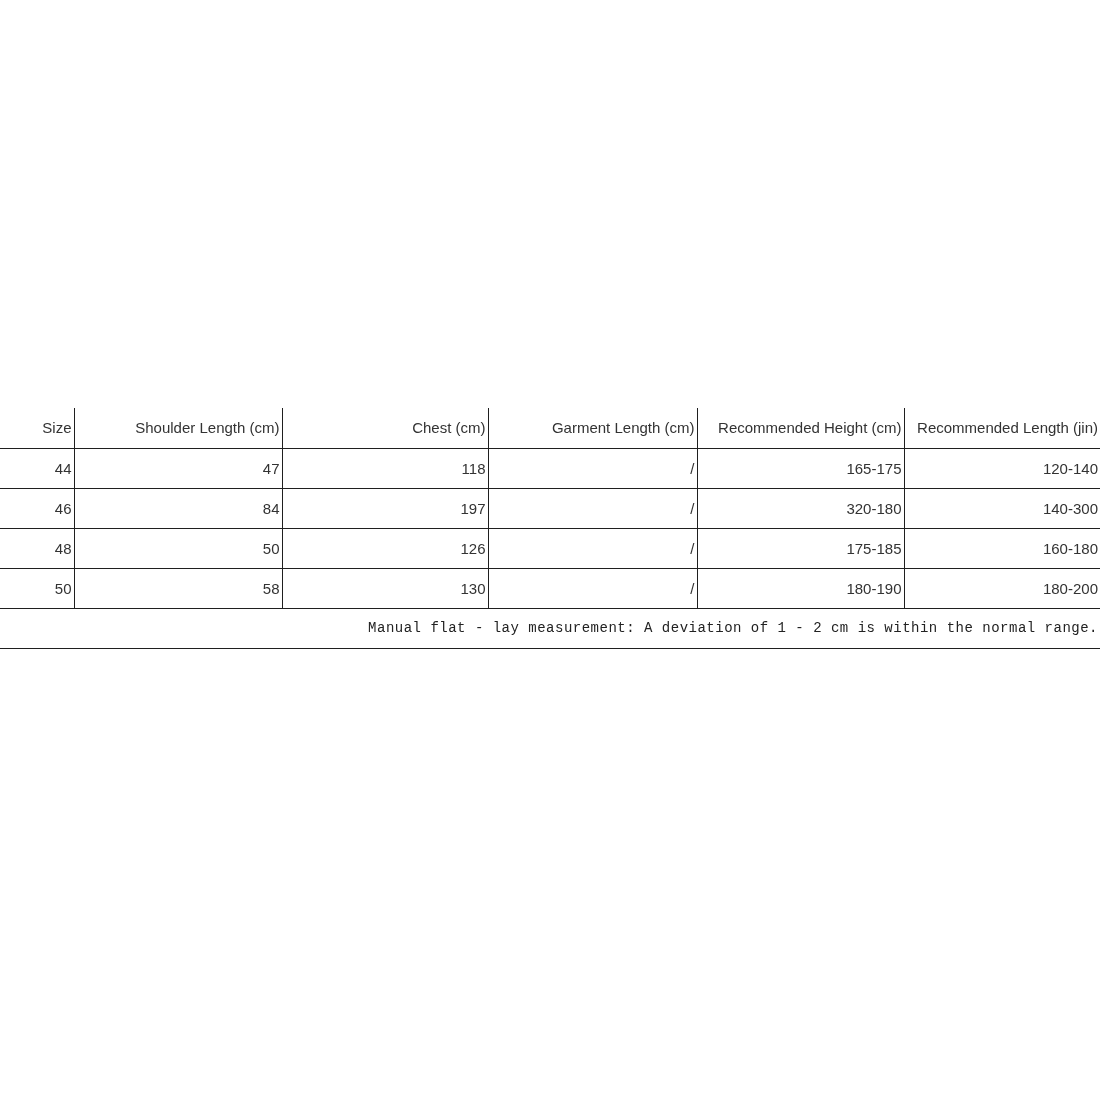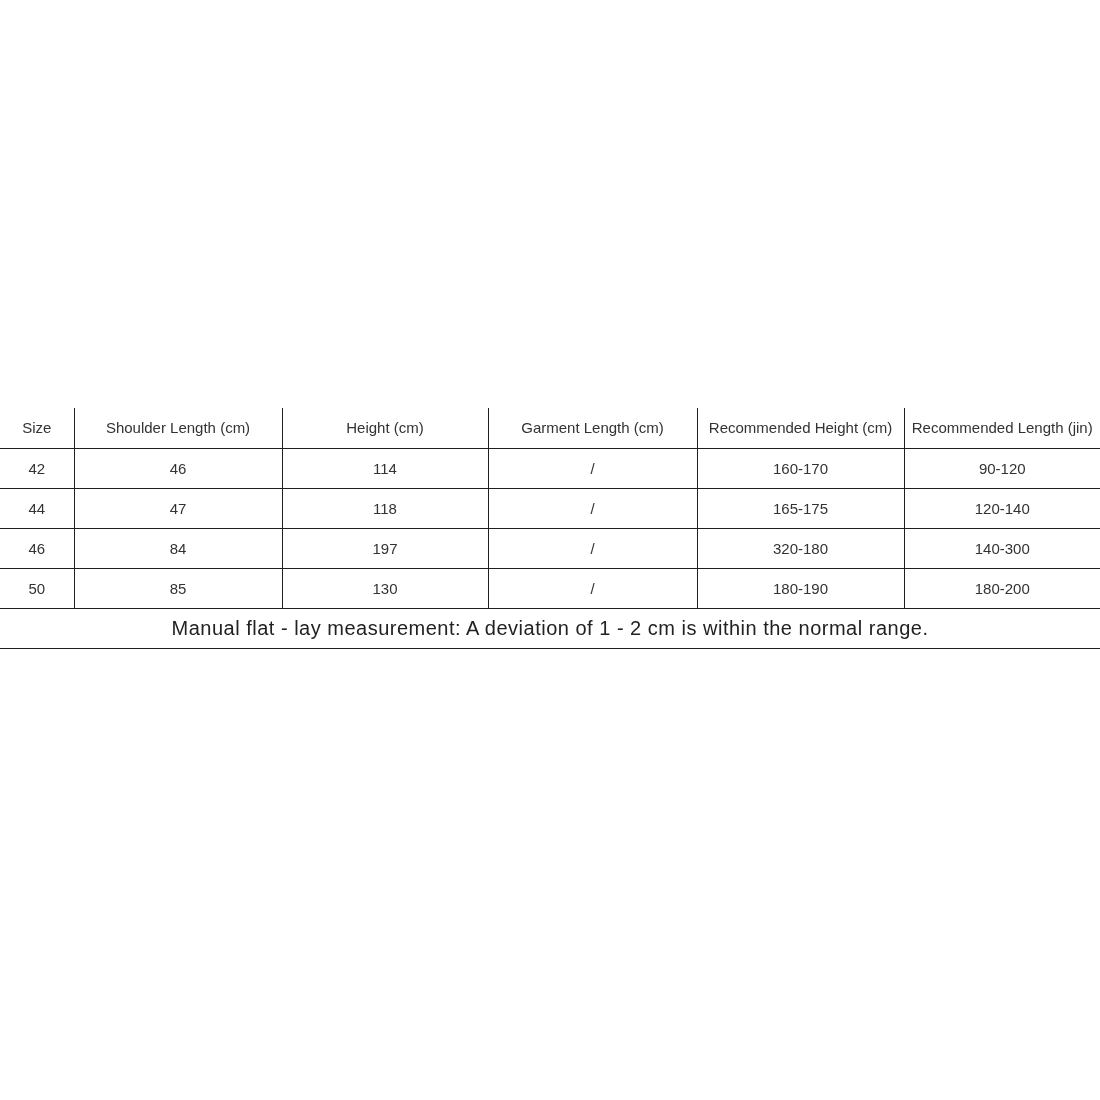--- a/index.html
+++ b/index.html
@@ -18,41 +18,41 @@
     position: absolute;
     left: 0; top: 408px;
     width: 1100px;
     border-collapse: collapse;
     table-layout: fixed;
   }
   table.size-chart th,
   table.size-chart td {
     border: 1px solid #1f1f1f;
     height: 40px;
-    text-align: center;
+    text-align: right;
     vertical-align: middle;
     font-size: 15px;
     font-weight: 400;
     color: #333333;
     white-space: nowrap;
     overflow: hidden;
     padding: 0 2px;
   }
   
   table.size-chart thead th { border-top: none; }
   
   table.size-chart th:first-child,
   table.size-chart td:first-child { border-left: none; }
   table.size-chart th:last-child,
   table.size-chart td:last-child { border-right: none; }
   
   table.size-chart td.note-cell {
     border-left: none; border-right: none;
-    font-family: Liberation Sans, sans-serif;
-    font-size: 20px;
+    font-family: Liberation Mono, monospace;
+    font-size: 14px;
     color: #222222;
     letter-spacing: 0.5px;
   }
 </style>
 </head>
 <body>
 
 <div class="canvas">
   <table class="size-chart">
     <colgroup>
@@ -60,54 +60,54 @@
       <col style="width:208px">
       <col style="width:206px">
       <col style="width:209px">
       <col style="width:207px">
       <col style="width:196px">
     </colgroup>
     <thead>
       <tr>
         <th>Size</th>
         <th>Shoulder Length (cm)</th>
-        <th>Height (cm)</th>
+        <th>Chest (cm)</th>
         <th>Garment Length (cm)</th>
         <th>Recommended Height (cm)</th>
         <th>Recommended Length (jin)</th>
       </tr>
     </thead>
     <tbody>
-      <tr>
-        <td>42</td>
-        <td>46</td>
-        <td>114</td>
-        <td>/</td>
-        <td>160-170</td>
-        <td>90-120</td>
-      </tr>
       <tr>
         <td>44</td>
         <td>47</td>
         <td>118</td>
         <td>/</td>
         <td>165-175</td>
         <td>120-140</td>
       </tr>
       <tr>
         <td>46</td>
         <td>84</td>
         <td>197</td>
         <td>/</td>
         <td>320-180</td>
         <td>140-300</td>
       </tr>
       <tr>
+        <td>48</td>
         <td>50</td>
-        <td>85</td>
+        <td>126</td>
+        <td>/</td>
+        <td>175-185</td>
+        <td>160-180</td>
+      </tr>
+      <tr>
+        <td>50</td>
+        <td>58</td>
         <td>130</td>
         <td>/</td>
         <td>180-190</td>
         <td>180-200</td>
       </tr>
       <tr>
         <td class="note-cell" colspan="6">Manual flat - lay measurement: A deviation of 1 - 2 cm is within the normal range.</td>
       </tr>
     </tbody>
   </table>

